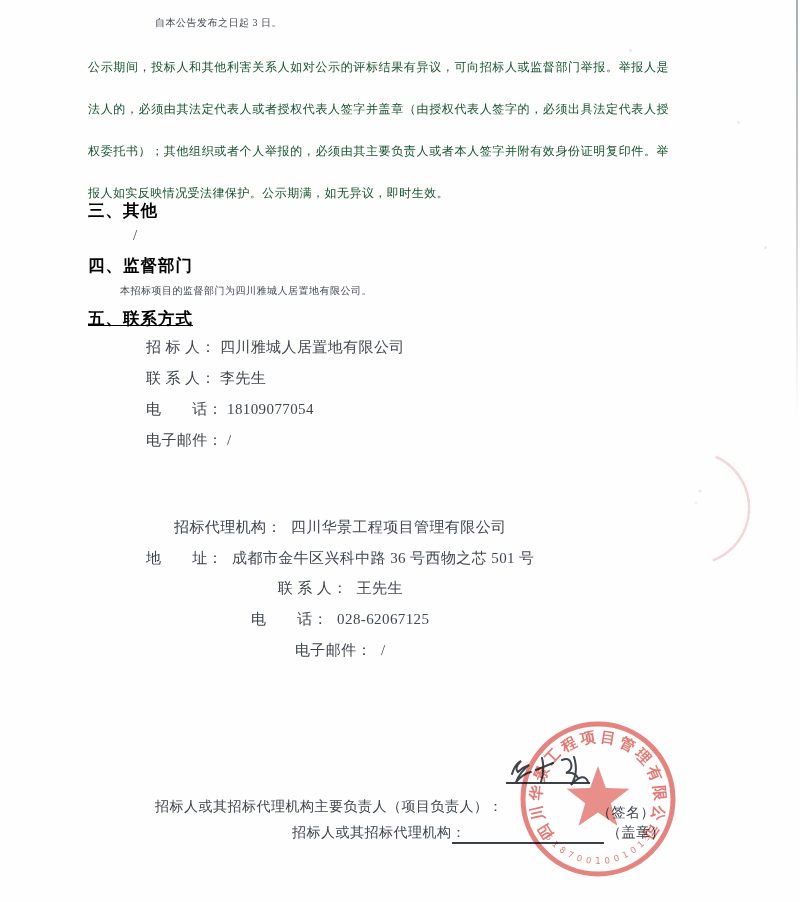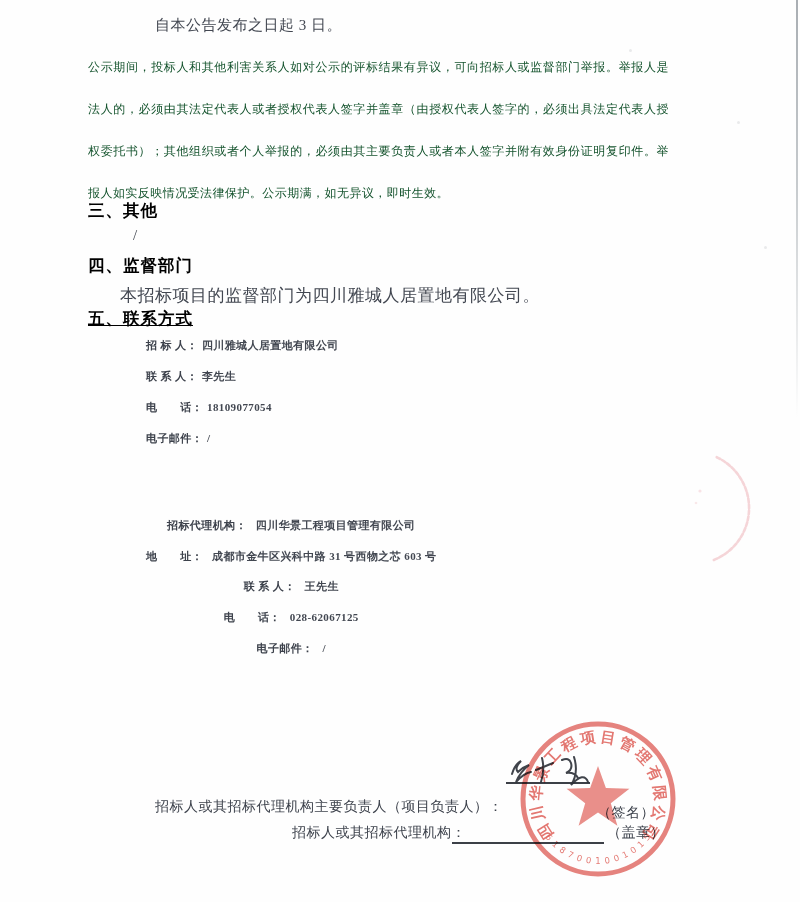--- a/index.html
+++ b/index.html
@@ -3,35 +3,35 @@
 <meta charset="utf-8">
 <style>
   html,body{margin:0;padding:0;}
   body{
     width:800px;height:902px;background:#fdfdfd;overflow:hidden;
     font-family:"Liberation Serif","DejaVu Serif",serif;
     color:#424751;
   }
   .page{position:relative;width:800px;height:902px;background:#fefefe;}
   .abs{position:absolute;}
-  .intro{left:155px;top:16px;font-size:15px;letter-spacing:.5px;}
+  .intro{left:155px;top:16px;font-size:10px;letter-spacing:.5px;}
   .para{
     left:88px;top:46px;width:581px;
     font-size:12px;line-height:42px;letter-spacing:.45px;
     text-align:justify;text-justify:inter-character;word-break:break-all;
     color:#14532d;
   }
   .h{font-size:16.5px;font-weight:bold;color:#000000;letter-spacing:1px;margin:0;}
   .h-other{left:88px;top:200px;}
   .slash{left:133px;top:227px;font-size:15px;}
   .h-sup{left:88px;top:255px;}
-  .sup-p{left:120px;top:284px;font-size:17px;letter-spacing:.5px;}
+  .sup-p{left:120px;top:284px;font-size:10px;letter-spacing:.5px;}
   .h-contact{left:88px;top:308px;text-decoration:underline;}
   .rows{left:146px;}
-  .rows .row{height:31px;font-size:11px;letter-spacing:.4px;white-space:nowrap;font-weight:bold;}
+  .rows .row{height:31px;font-size:15px;letter-spacing:.4px;white-space:nowrap;}
   .rows.tenderer{top:338px;}
   .rows.agency{top:518px;text-align:center;}
   .rows.agency .row{height:30.7px;}
   .rows .lbl{color:#3d424c;}
   .rows .val{margin-left:4px;}
   .rows.agency .val{margin-left:9px;}
   .sigrow{font-size:14px;letter-spacing:.5px;color:#3d424c;white-space:nowrap;}
   .sig1-label{left:155px;top:763px;margin-top:35px;}
   .sig1-suffix{left:597px;top:804px;}
   .sig2-label{left:292px;top:824px;}
@@ -65,21 +65,21 @@
 
   <div class="abs rows tenderer">
     <div class="row"><span class="lbl">招 标 人：</span><span class="val">四川雅城人居置地有限公司</span></div>
     <div class="row"><span class="lbl">联 系 人：</span><span class="val">李先生</span></div>
     <div class="row"><span class="lbl">电　　话：</span><span class="val">18109077054</span></div>
     <div class="row"><span class="lbl">电子邮件：</span><span class="val">/</span></div>
   </div>
 
   <div class="abs rows agency">
     <div class="row"><span class="lbl">招标代理机构：</span><span class="val">四川华景工程项目管理有限公司</span></div>
-    <div class="row"><span class="lbl">地　　址：</span><span class="val">成都市金牛区兴科中路 31 号西物之芯 603 号</span></div>
+    <div class="row"><span class="lbl">地　　址：</span><span class="val">成都市金牛区兴科中路 36 号西物之芯 501 号</span></div>
     <div class="row"><span class="lbl">联 系 人：</span><span class="val">王先生</span></div>
     <div class="row"><span class="lbl">电　　话：</span><span class="val">028-62067125</span></div>
     <div class="row"><span class="lbl">电子邮件：</span><span class="val">/</span></div>
   </div>
 
   <div class="abs sigrow sig1-label">招标人或其招标代理机构主要负责人（项目负责人）：</div>
   <div class="abs uline uline1"></div>
   <svg class="abs sig-svg" viewBox="0 0 100 48">
     <g fill="none" stroke="#2c3038" stroke-width="2" stroke-linecap="round" opacity=".9">
       <path d="M12,28 q3,-10 9,-13 q-7,7 -3,11 q5,-5 11,-7 q-9,7 -13,17 q8,-9 15,-10"></path>

